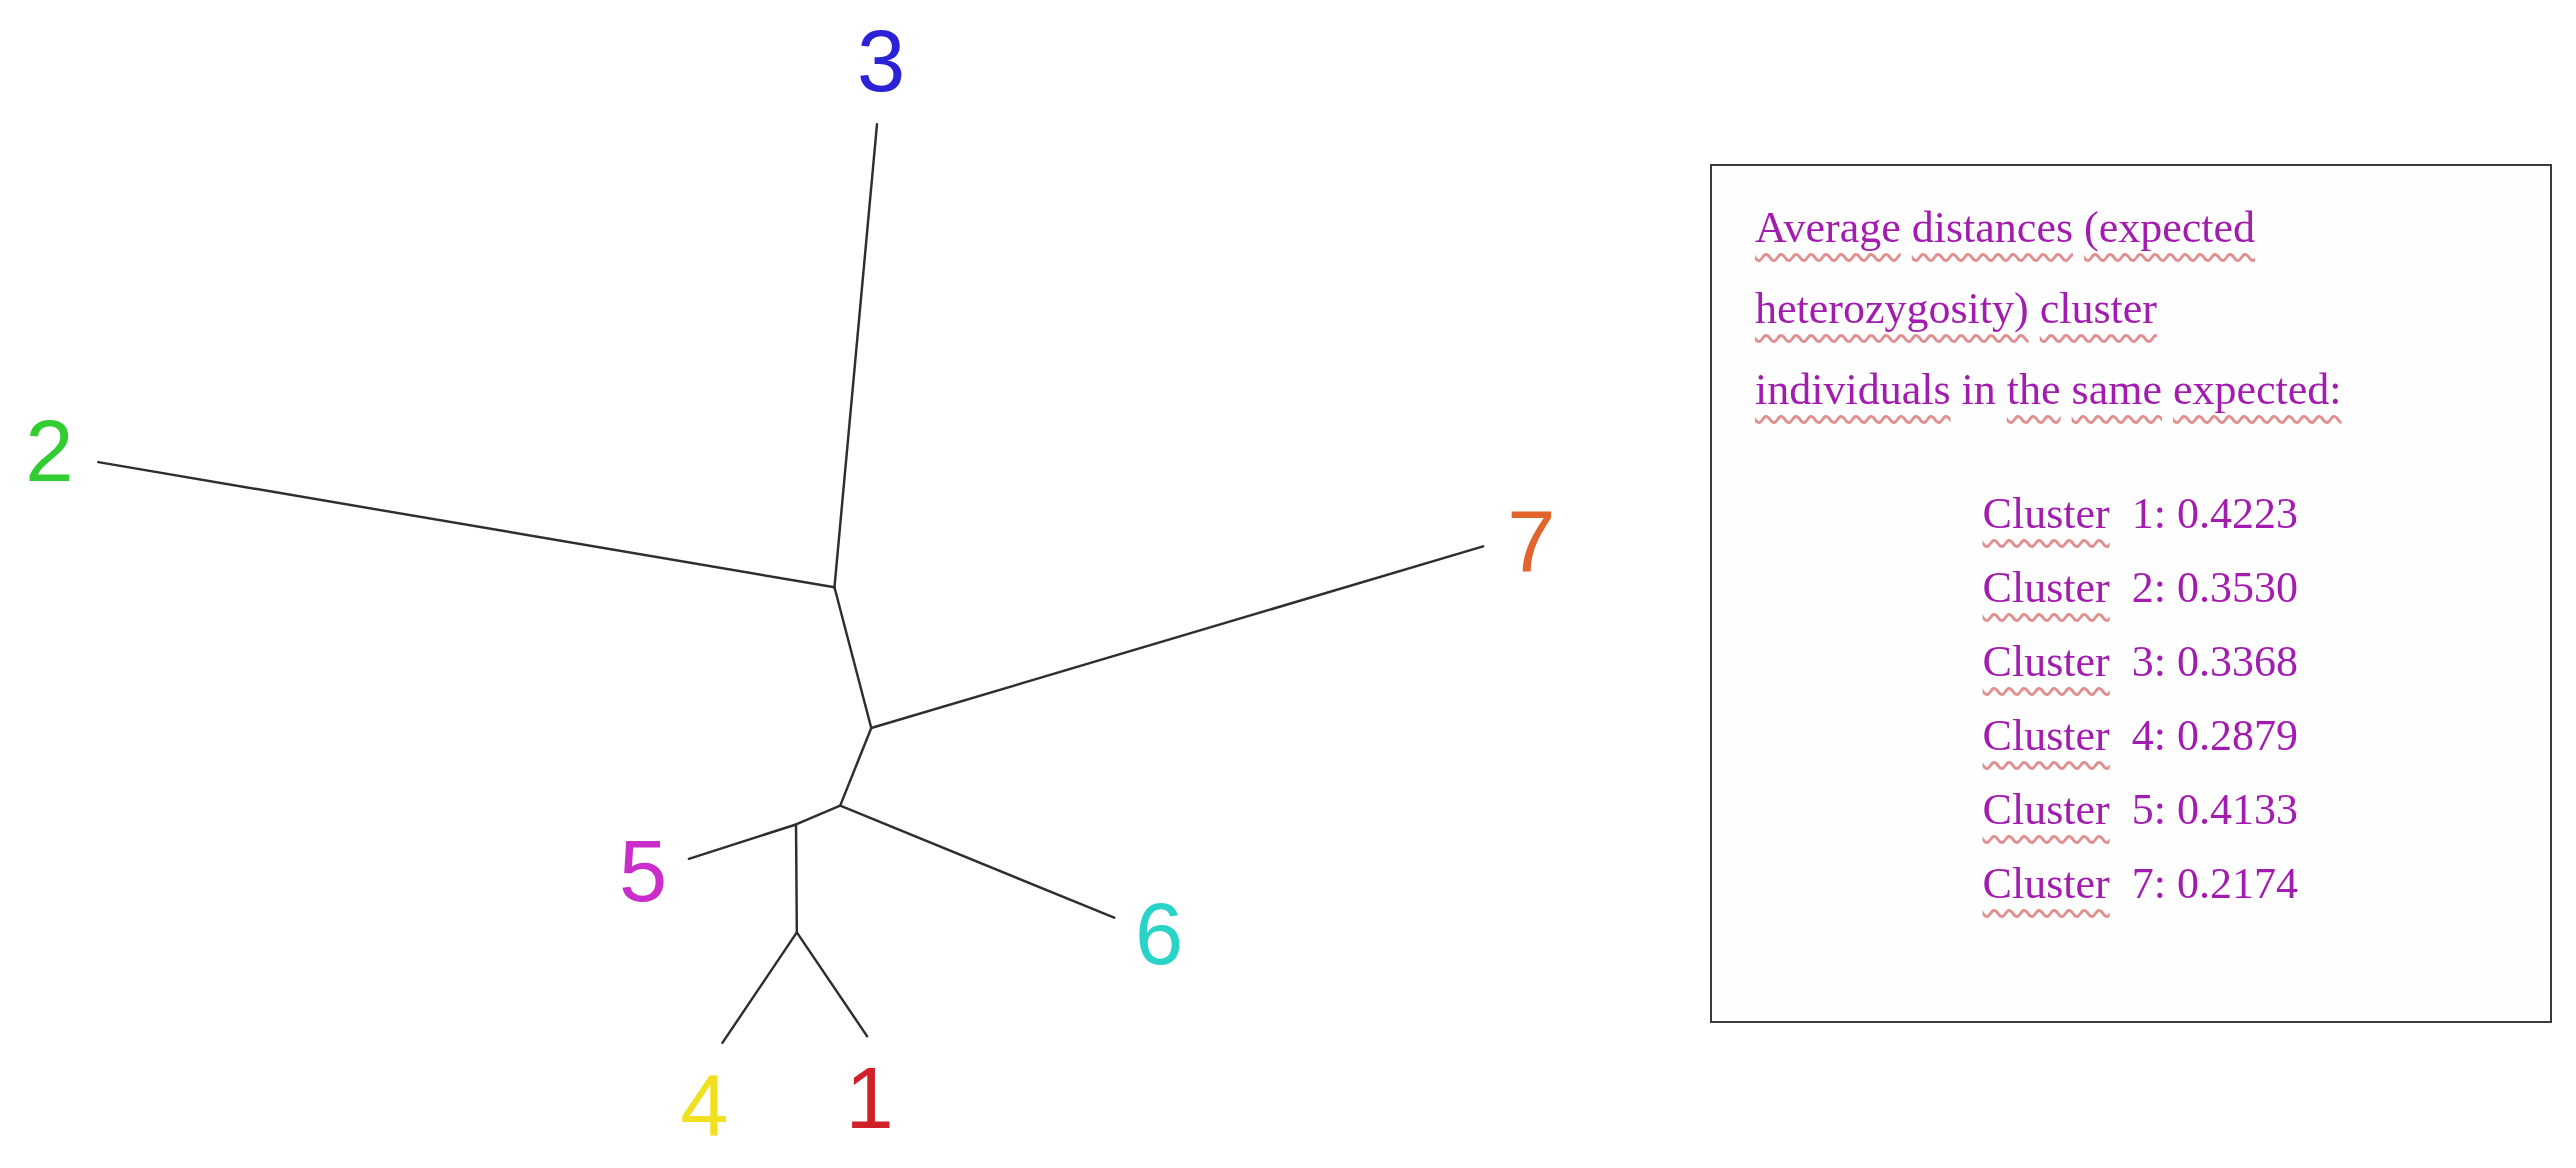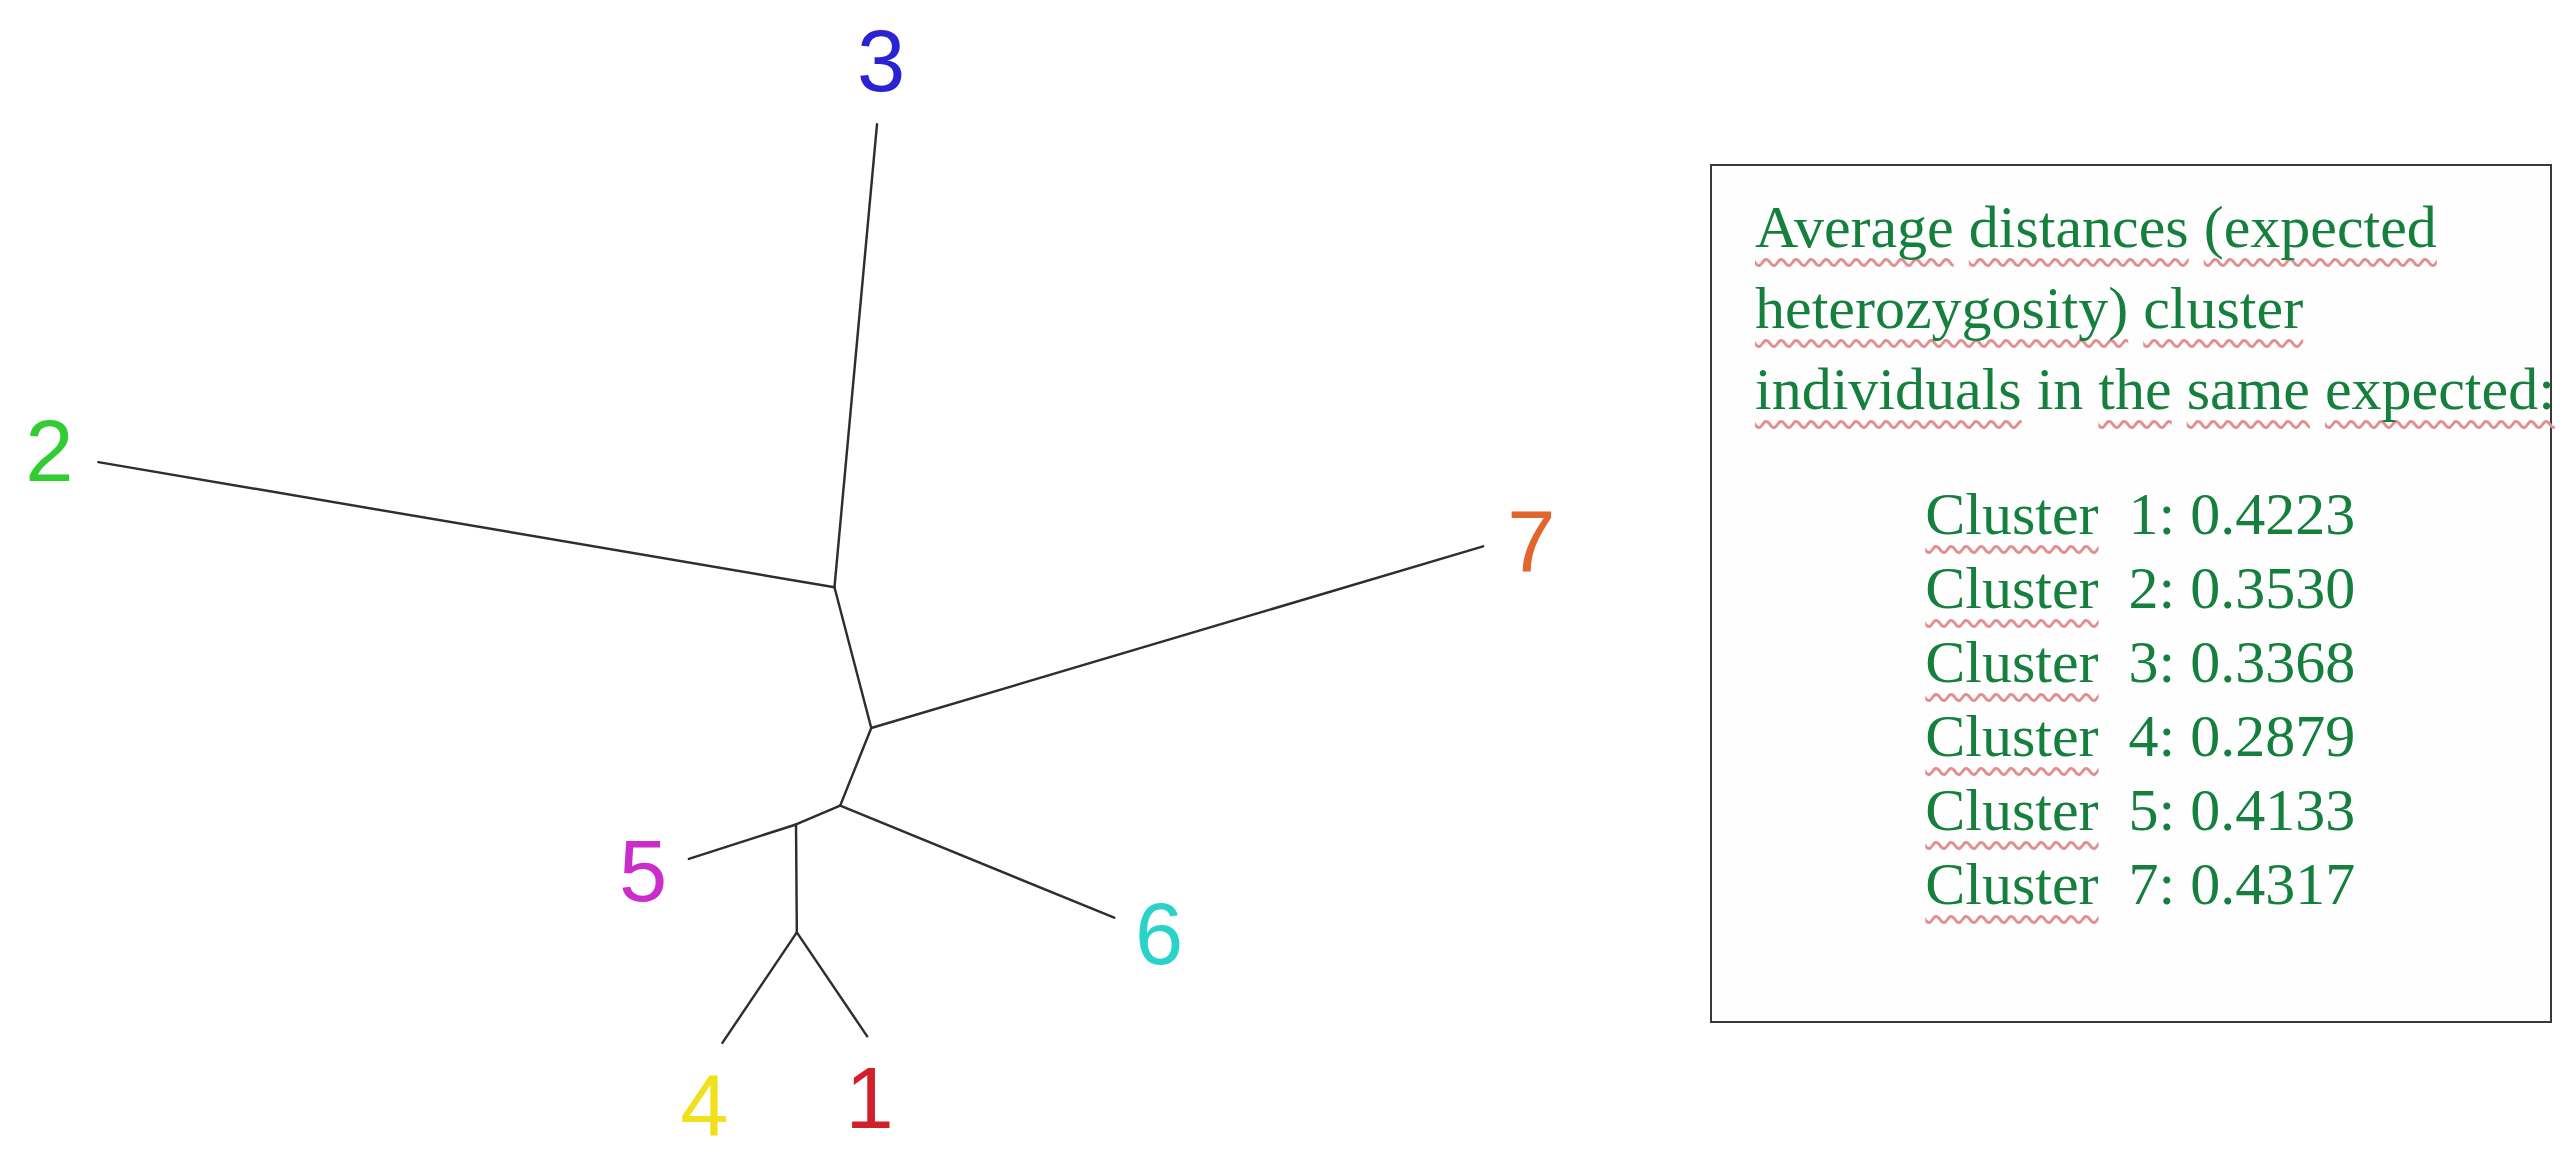--- a/index.html
+++ b/index.html
@@ -29,22 +29,22 @@
     position: absolute;
     left: 1710px;
     top: 164px;
     width: 842px;
     height: 859px;
     border: 2.5px solid #3a3a3a;
     background: #fefefe;
     box-sizing: border-box;
     padding: 21px 24.5px 0 43px;
     font-family: "Liberation Serif", serif;
-    color: #15803d;
-    font-size: 60px;
+    color: #a21caf;
+    font-size: 44px;
   }
   .title-line {
     line-height: 81px;
     white-space: pre;
   }
   .gap-line {
     height: 47px;
   }
   .cluster-line {
     line-height: 74px;
@@ -90,16 +90,16 @@
       <div class="title-line"><span class="sq">heterozygosity)</span> <span class="sq">cluster</span></div>
       <div class="title-line"><span class="sq">individuals</span> <span>in</span> <span class="sq">the</span> <span class="sq">same</span> <span class="sq">expected:</span></div>
     </div>
   <div class="gap-line"></div>
   <div id="legend-cluster-list">
       <div class="cluster-line"><span class="sq">Cluster</span><span>  1: 0.4223</span></div>
       <div class="cluster-line"><span class="sq">Cluster</span><span>  2: 0.3530</span></div>
       <div class="cluster-line"><span class="sq">Cluster</span><span>  3: 0.3368</span></div>
       <div class="cluster-line"><span class="sq">Cluster</span><span>  4: 0.2879</span></div>
       <div class="cluster-line"><span class="sq">Cluster</span><span>  5: 0.4133</span></div>
-      <div class="cluster-line"><span class="sq">Cluster</span><span>  7: 0.4317</span></div>
+      <div class="cluster-line"><span class="sq">Cluster</span><span>  7: 0.2174</span></div>
     </div>
 </div>
 
 
 </body></html>

